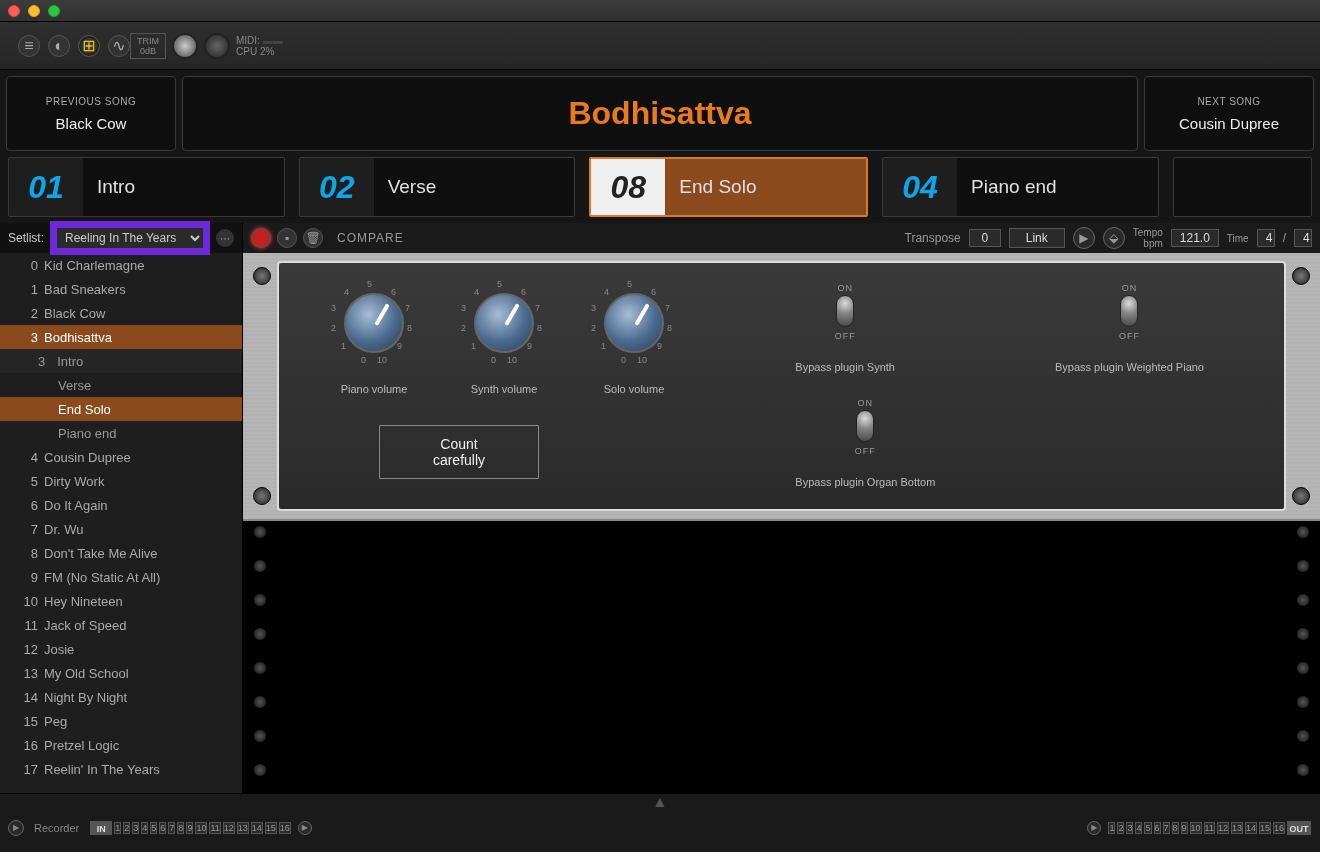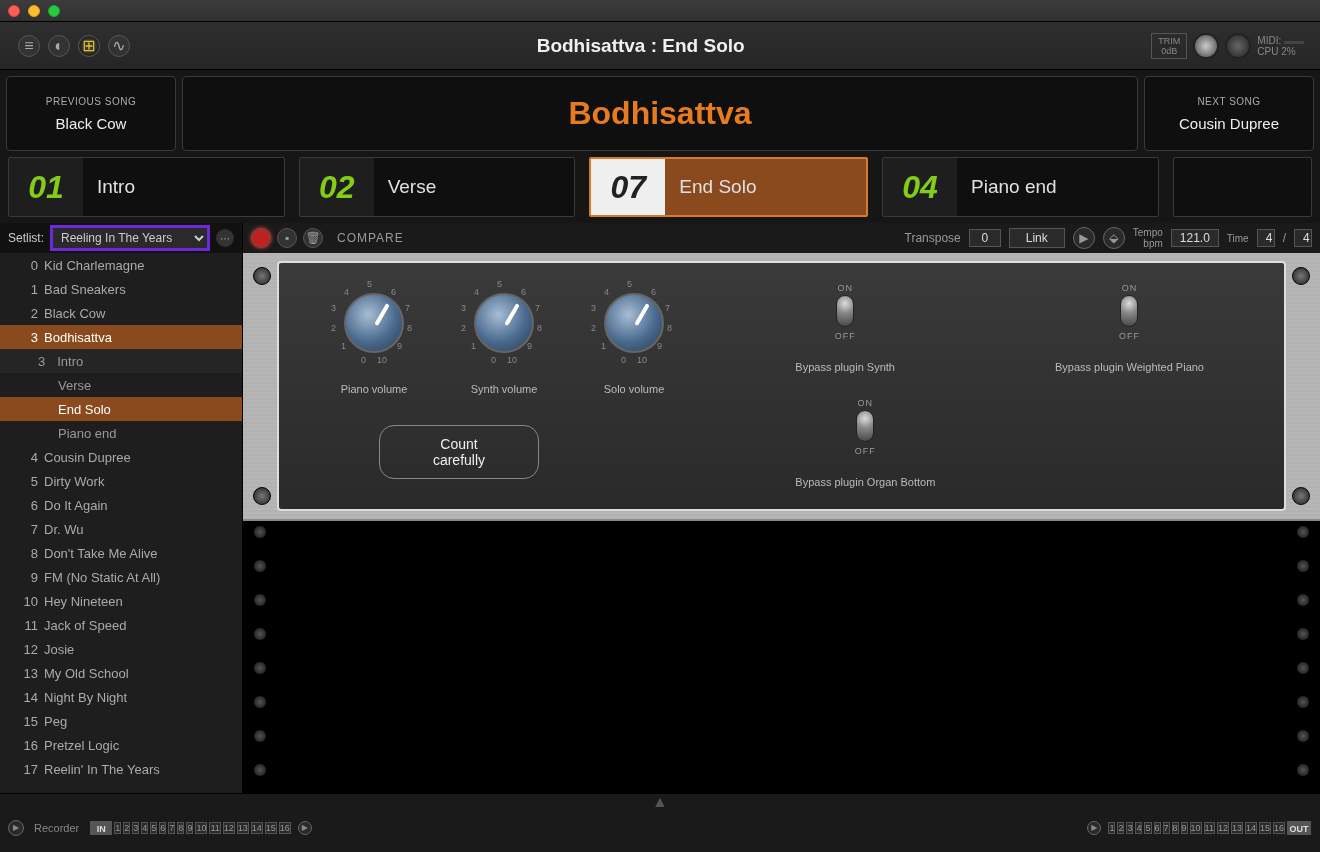--- a/index.html
+++ b/index.html
@@ -25,36 +25,36 @@
 .songnav{display:flex;gap:6px;padding:6px;background:#161616}
 .songbtn{background:#0f0f0f;border:1px solid #3a3a3a;border-radius:4px;display:flex;flex-direction:column;align-items:center;justify-content:center;cursor:pointer}
 .songbtn.small{width:170px;height:75px}
 .songbtn .lbl{color:#aaa;font-size:10px;letter-spacing:0.5px;margin-bottom:8px}
 .songbtn .nm{color:#eee;font-size:15px}
 .songmain{flex:1;background:#0f0f0f;border:1px solid #3a3a3a;border-radius:4px;display:flex;align-items:center;justify-content:center;color:#e87b1e;font-size:32px;font-weight:700}
 
 .parts{display:flex;gap:14px;padding:0 8px 6px 8px;background:#161616}
 .part{flex:1;height:60px;background:#0f0f0f;border:1px solid #3a3a3a;border-radius:2px;display:flex;align-items:center;cursor:pointer;overflow:hidden}
 .part.sel{background:#8a4a1e;border:2px solid #d87a2e}
-.part .num{width:74px;height:100%;background:#1e1e1e;color:#84cc16;font-size:32px;font-weight:700;display:flex;align-items:center;justify-content:center;font-style:italic}
+.part .num{width:74px;height:100%;background:#1e1e1e;color:#0ea5e9;font-size:32px;font-weight:700;display:flex;align-items:center;justify-content:center;font-style:italic}
 .part.sel .num{background:#efefef;color:#222}
 .part .pname{color:#e0e0e0;font-size:19px;margin-left:14px}
 .part.empty{flex:0.5}
 
 .toolbar{height:30px;background:#1a1a1a;display:flex;align-items:center;padding:0 8px;color:#999;font-size:12px}
 .tool-ico{width:20px;height:20px;border-radius:10px;background:#333;margin-right:6px;display:inline-flex;align-items:center;justify-content:center;border:1px solid #555;cursor:pointer}
 .rec{background:#c02020;box-shadow:0 0 4px #f04040}
 .toolbar .right{margin-left:auto;display:flex;align-items:center;gap:8px}
 .valbox{background:#2a2a2a;border:1px solid #555;padding:1px 8px;color:#ddd;font-size:12px}
 .playbtn{width:22px;height:22px;border-radius:11px;border:1px solid #666;background:#2a2a2a;display:flex;align-items:center;justify-content:center;cursor:pointer}
 
 .content{display:flex;height:570px;background:#161616}
 .sidebar{width:243px;background:#1e1e1e;border-right:1px solid #000;display:flex;flex-direction:column}
 .setlist-hdr{height:30px;background:#111;display:flex;align-items:center;padding:0 8px;color:#ccc;font-size:12px}
-.setsel{flex:1;margin:0 6px;background:#2a2a2a;border:3px solid #6d28d9;color:#ccc;font-size:12px;padding:2px 4px}
+.setsel{flex:1;margin:0 6px;background:#2a2a2a;border:7px solid #6d28d9;color:#ccc;font-size:12px;padding:2px 4px}
 .opts{width:18px;height:18px;border-radius:9px;background:#333;display:flex;align-items:center;justify-content:center;color:#aaa;font-size:10px;cursor:pointer}
 .songlist{flex:1;overflow:hidden}
 .song-row{height:24px;display:flex;align-items:center;padding-left:10px;color:#aaa;font-size:13px;cursor:pointer}
 .song-row .n{width:28px;text-align:right;margin-right:6px;color:#aaa}
 .song-row.sel{background:#8a4a1e;color:#fff}
 .song-row.sel .n{color:#fff}
 .sub{padding-left:38px;height:24px;display:flex;align-items:center;color:#999;font-size:13px;cursor:pointer}
 .sub.sel{background:#8a4a1e;color:#fff}
 .sub.even{background:#252525}
 .sidebar-foot{height:26px;background:#111;display:flex;align-items:center;justify-content:center;color:#ccc;font-size:12px}
@@ -69,21 +69,21 @@
 .knob{width:60px;height:60px;border-radius:50%;background:radial-gradient(circle at 40% 35%,#a8bdd4,#4a6a8e 55%,#2a3a4e);position:relative;border:2px solid #666}
 .knob::after{content:"";position:absolute;top:6px;left:28px;width:4px;height:24px;background:#fff;border-radius:2px;transform-origin:2px 24px;transform:rotate(30deg)}
 .knob-label{color:#bbb;font-size:11px;margin-top:20px;text-align:center}
 .tick-wrap{position:relative;width:90px;height:80px}
 .tick-num{position:absolute;color:#888;font-size:9px}
 .switch-group{display:flex;flex-direction:column;align-items:center;margin:0 40px}
 .sw-on{color:#999;font-size:9px;letter-spacing:1px;margin-bottom:2px}
 .sw{width:18px;height:32px;background:radial-gradient(circle at 50% 25%,#ddd,#888 40%,#444);border-radius:9px;border:1px solid #222}
 .sw-off{color:#999;font-size:9px;letter-spacing:1px;margin-top:4px}
 .sw-label{color:#bbb;font-size:11px;margin-top:20px;text-align:center;white-space:nowrap}
-.note-btn{border:1px solid #888;border-radius:15px;padding:10px 40px;color:#eee;font-size:14px;background:transparent;margin-top:30px}
+.note-btn{border:1px solid #888;border-radius:1px;padding:10px 40px;color:#eee;font-size:14px;background:transparent;margin-top:30px}
 .blackarea{flex:1;background:#000;position:relative}
 .edge-screws{position:absolute;width:14px;height:14px;border-radius:7px;background:radial-gradient(#555,#111);border:1px solid #000}
 
 .footer{height:52px;background:#1a1a1a;display:flex;flex-direction:column;border-top:1px solid #000}
 .foot-handle{height:16px;display:flex;align-items:center;justify-content:center;color:#555}
 .foot-row{flex:1;display:flex;align-items:center;padding:0 8px;color:#888;font-size:11px}
 .ch{width:18px;height:14px;background:#2a2a2a;border:1px solid #555;margin:0 1px;text-align:center;font-size:9px;color:#999;line-height:14px;cursor:pointer}
 .ch.io{background:#555;color:#ddd;font-weight:bold}
 .gap{flex:1}
 </style>
@@ -99,21 +99,20 @@
   <div style="width:70px"></div>
 </div>
 
 <div class="headerbar">
   <div class="left-icons">
     <span class="icon-btn">≡</span>
     <span class="icon-btn">◐</span>
     <span class="icon-btn active" style="color:#e0c030">⊞</span>
     <span class="icon-btn">∿</span>
   </div>
-  <div class="header-title">Bodhisattva : End Solo</div>
   <div class="right-meters">
     <div class="meter-box">
       <div>TRIM</div>
       <div>0dB</div>
     </div>
     <div class="meter-dial"></div>
     <div class="meter-dial" style="background:radial-gradient(#666,#222)"></div>
     <div>
       <div><span>MIDI:</span> <span style="color:#444">▬▬</span></div>
       <div><span>CPU</span> <span>2%</span></div>
@@ -136,21 +135,21 @@
 <div class="parts">
   <div class="part">
     <div class="num">01</div>
       <div class="pname">Intro</div>
   </div>
   <div class="part">
     <div class="num">02</div>
       <div class="pname">Verse</div>
   </div>
   <div class="part sel">
-    <div class="num">07</div>
+    <div class="num">08</div>
       <div class="pname">End Solo</div>
   </div>
   <div class="part">
     <div class="num">04</div>
       <div class="pname">Piano end</div>
   </div>
   <div class="part empty"></div>
 </div>
 
 <div class="content">

